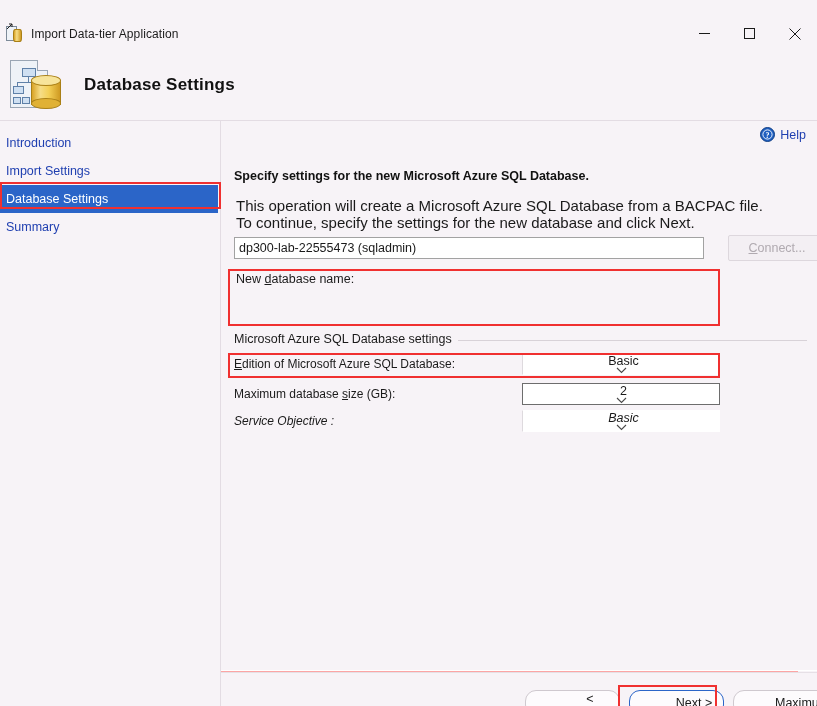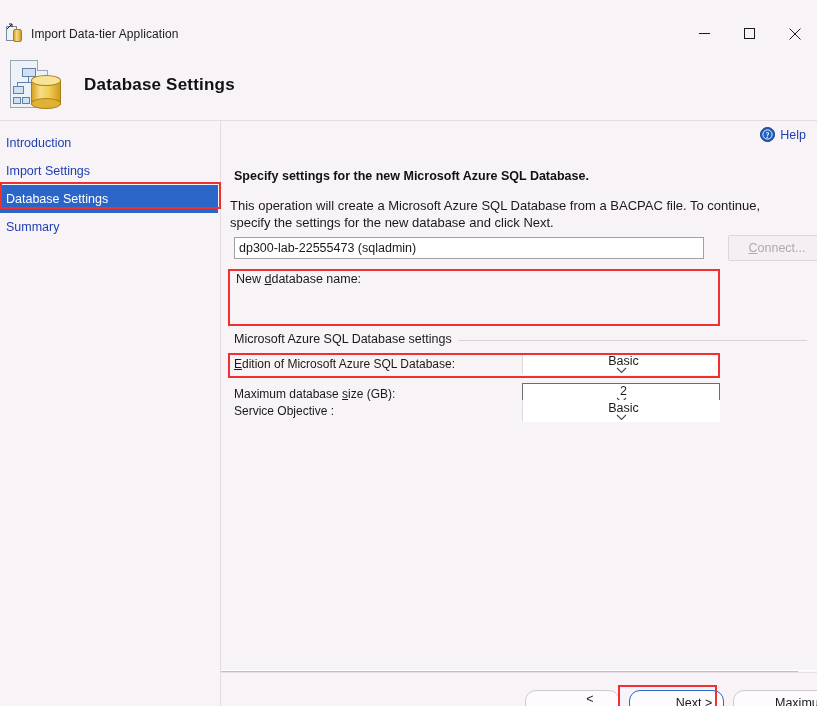--- a/index.html
+++ b/index.html
@@ -163,24 +163,24 @@
   .lead-title {
     position: absolute;
     left: 13px;
     top: 48px;
     font-size: 12.5px;
     font-weight: bold;
     color: #111;
   }
   .lead-desc {
     position: absolute;
-    left: 9px;
+    left: 15px;
     top: 76px;
     width: 537px;
-    font-size: 13px;
+    font-size: 15px;
     line-height: 17px;
     color: #1a1a1a;
   }
 
   
   .server-row {
     position: absolute;
     left: 13px;
     top: 116px;
     width: 572px;
@@ -572,21 +572,21 @@
     <div class="lead-desc">This operation will create a Microsoft Azure SQL Database from a BACPAC file. To continue, specify the settings for the new database and click Next.</div>
 
     <div class="server-row">
       <input class="server-field" type="text" readonly="" value="dp300-lab-22555473 (sqladmin)" style="">
       <button class="connect-btn" disabled="">
         <span class="accel">C</span><span>onnect...</span>
       </button>
     </div>
 
     <div class="dbname-block">
-      <div class="dbname-label"><span>New </span><span class="accel">d</span><span>database name:</span></div>
+      <div class="dbname-label"><span>New </span><span class="accel">d</span><span>atabase name:</span></div>
     </div>
 
     <div class="group-title">Microsoft Azure SQL Database settings</div>
     <div class="group-rule"></div>
 
     <div class="field-row" style="top:232px;">
       <div class="field-label"><span></span><span class="accel">E</span><span>dition of Microsoft Azure SQL Database:</span></div>
       <div class="combo">
         <span class="combo-value">Basic</span>
         <span class="combo-arrow">
@@ -602,21 +602,21 @@
       <div class="combo bordered">
         <span class="combo-value">2</span>
         <span class="combo-arrow">
           <svg width="11" height="7" viewBox="0 0 11 7">
               <path d="M1 1 L5.5 5.5 L10 1" stroke="#4a4a4a" stroke-width="1.1" fill="none"></path>
             </svg>
         </span>
       </div>
     </div>
 
-    <div class="field-row" style="top:279px;">
+    <div class="field-row" style="top:289px;font-style:italic;">
       <div class="field-label"><span>Service Objective :</span><span class="accel"></span><span></span></div>
       <div class="combo">
         <span class="combo-value">Basic</span>
         <span class="combo-arrow">
           <svg width="11" height="7" viewBox="0 0 11 7">
               <path d="M1 1 L5.5 5.5 L10 1" stroke="#4a4a4a" stroke-width="1.1" fill="none"></path>
             </svg>
         </span>
       </div>
     </div>

